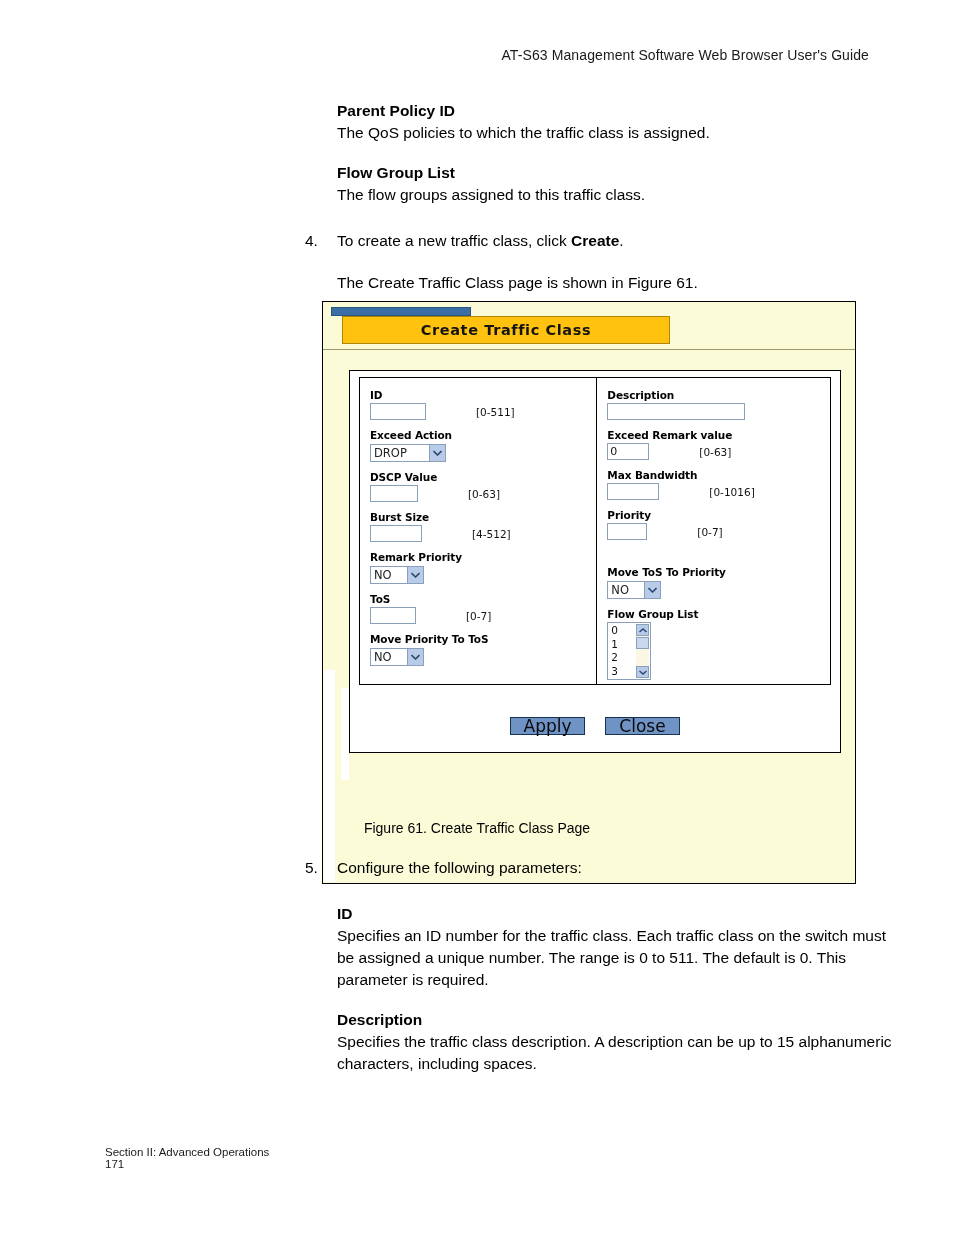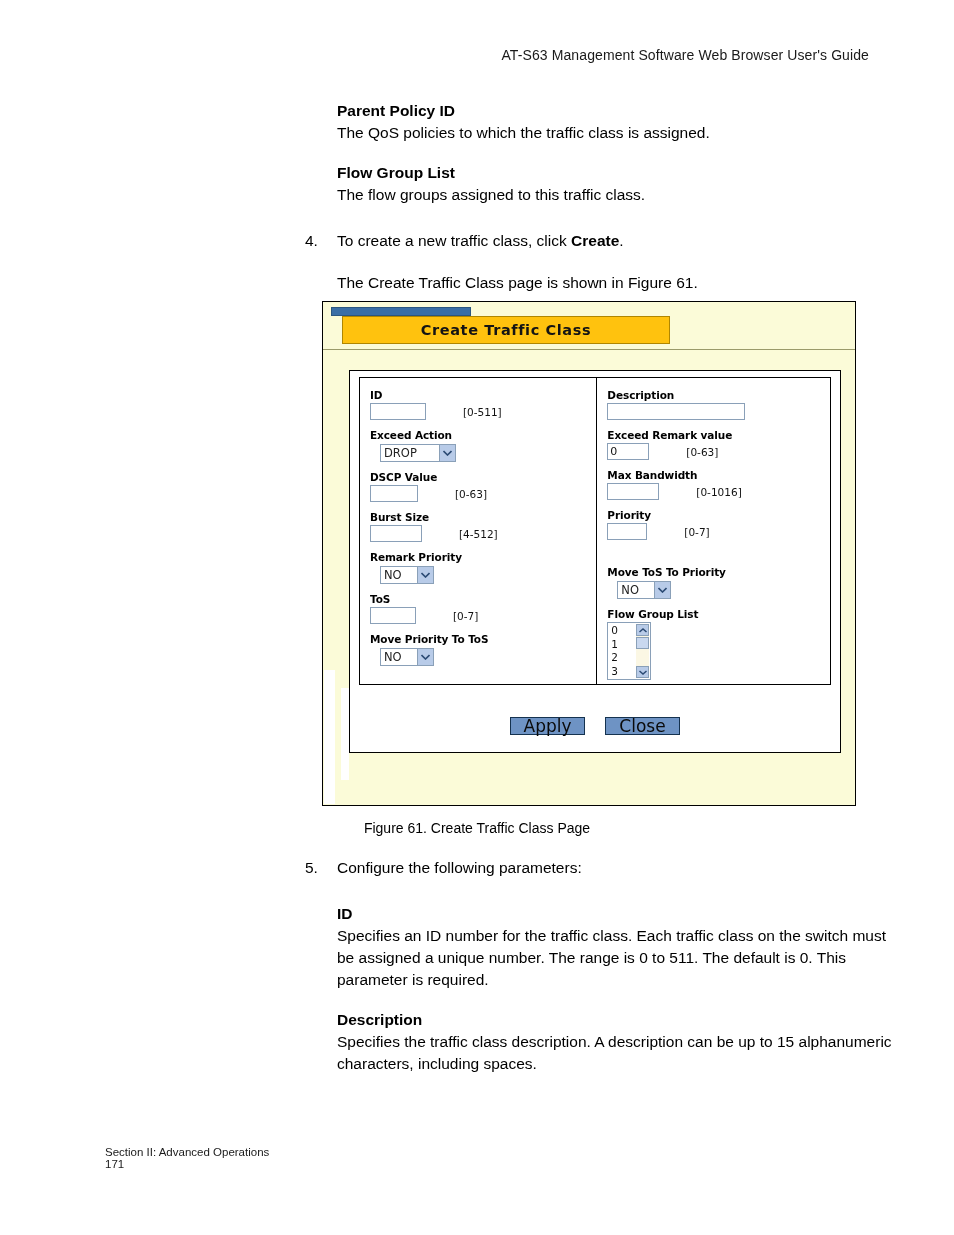--- a/index.html
+++ b/index.html
@@ -72,21 +72,21 @@
     margin-top: 20px;
   }
   b, .bold { font-weight: bold; text-align: right; }
 
   
   .figure-wrap {
     position: absolute;
     left: 322px;
     top: 301px;
     width: 534px;
-    height: 505px;
+    height: 583px;
   }
   .browser-window {
     position: relative;
     width: 100%;
     height: 100%;
     box-sizing: border-box;
     border: 1.5px solid #000000;
     background: #fbfbd8;
   }
   
@@ -219,38 +219,37 @@
   .w-tos   { width: 46px; }
   .w-desc  { width: 138px; }
   .w-erv   { width: 42px; }
   .w-maxbw { width: 52px; }
   .w-prio  { width: 40px; }
 
   .range {
     font-size: 10.5px;
     font-family: "DejaVu Sans", sans-serif;
     color: #111;
-    margin-left: 1px;
+    margin-left: 14px;
     white-space: nowrap;
     padding-left: 36px;
   }
 
   .selectbox {
     box-sizing: border-box;
     height: 18px;
     border: 1px solid #8aa0b8;
     background: #ffffff;
     display: inline-flex;
     align-items: center;
     justify-content: space-between;
     padding-left: 3px;
     font-size: 11.5px;
     font-family: "DejaVu Sans", sans-serif;
     color: #222;
-    margin-left: 10px;
   }
   .sel-w-drop { width: 76px; }
   .sel-w-no   { width: 54px; }
   .sel-arrow {
     width: 15px;
     height: 16px;
     margin: 0 0 0 2px;
     background: #b8cbe8;
     border-left: 1px solid #8aa0b8;
     display: flex;

